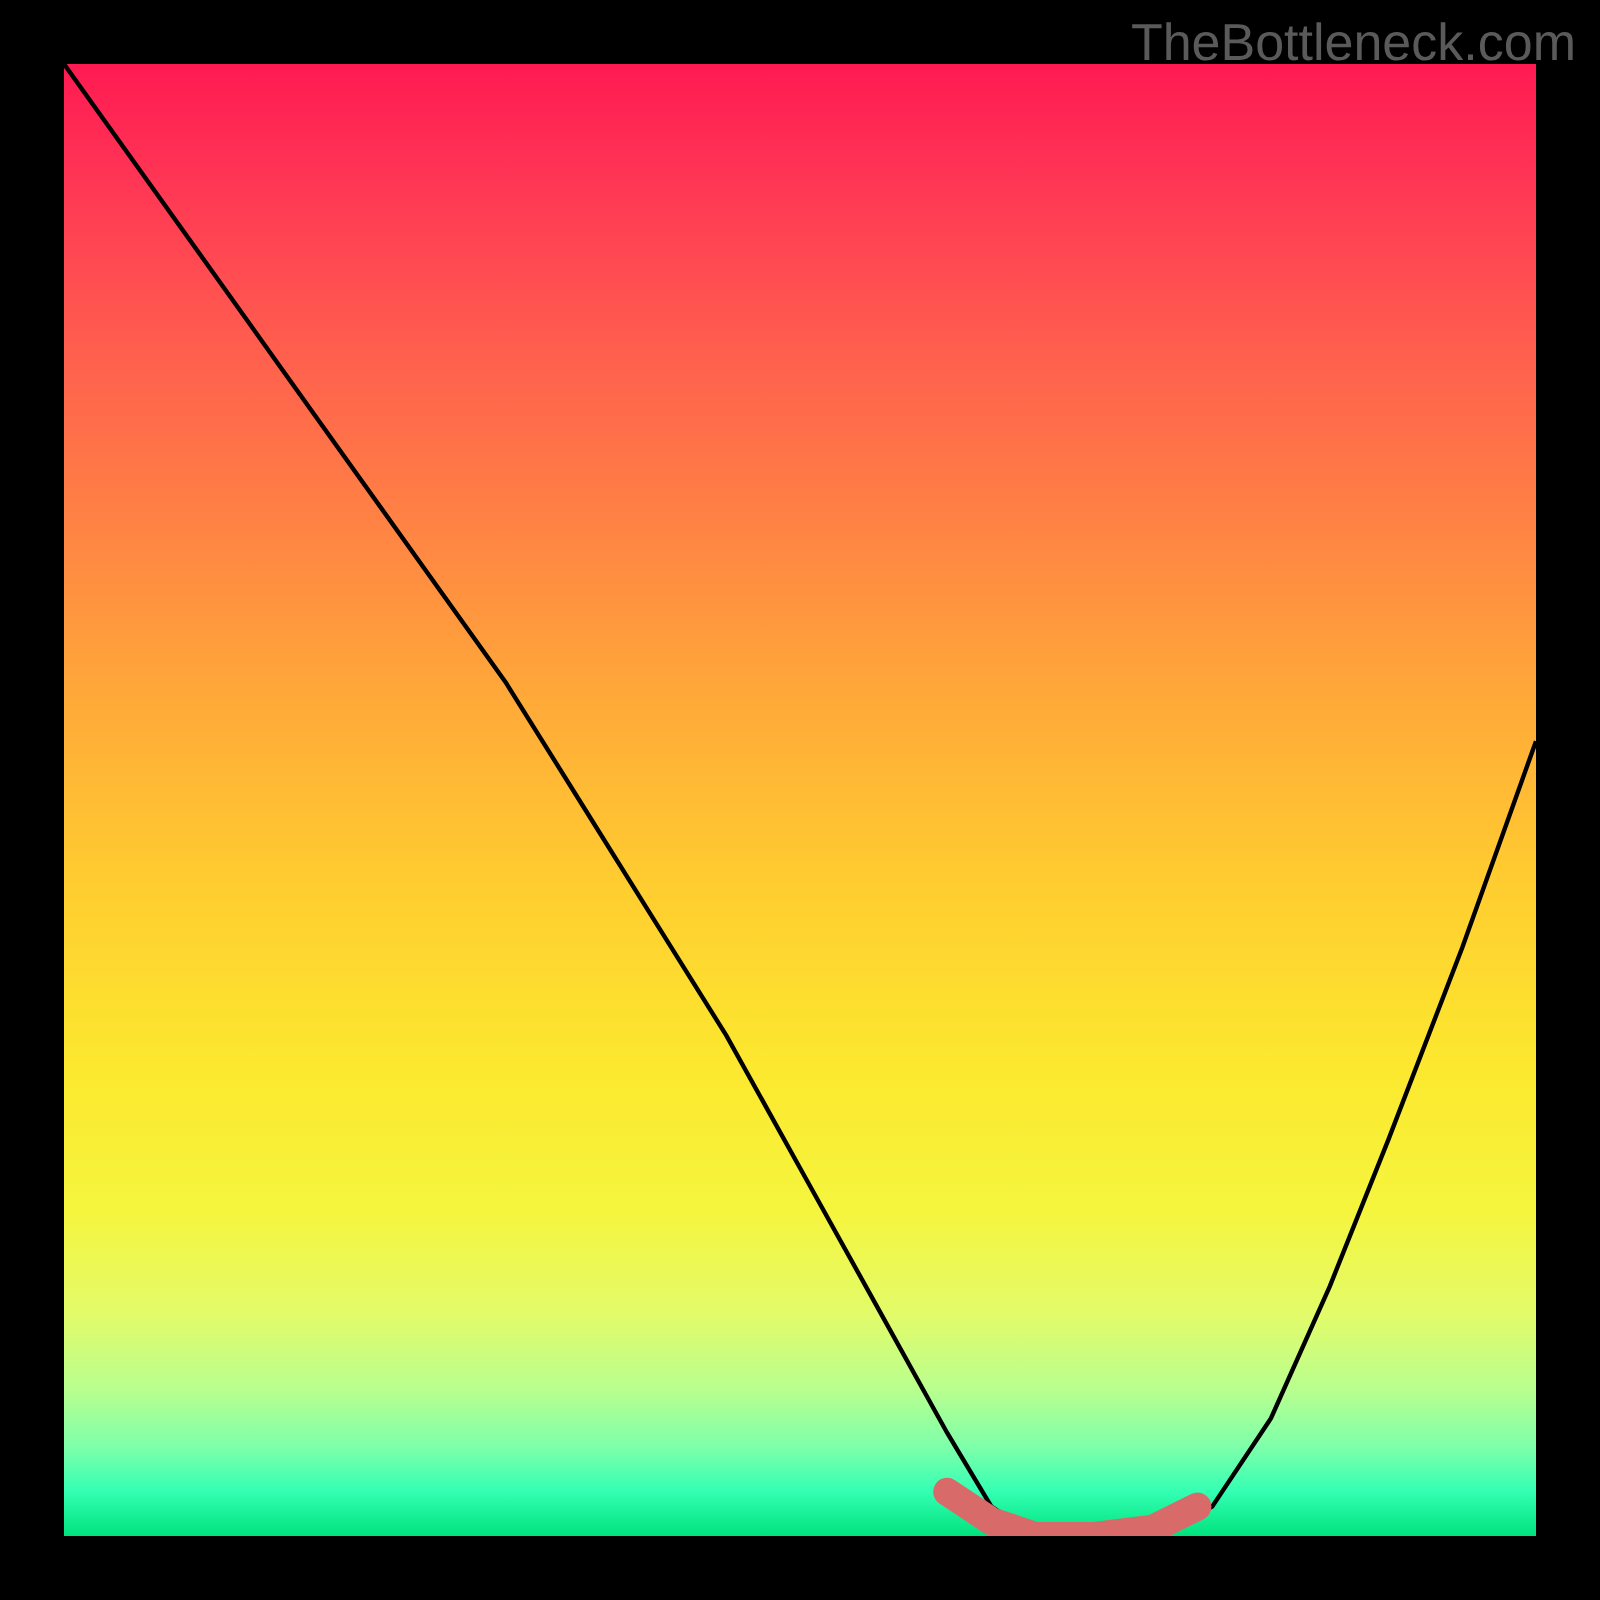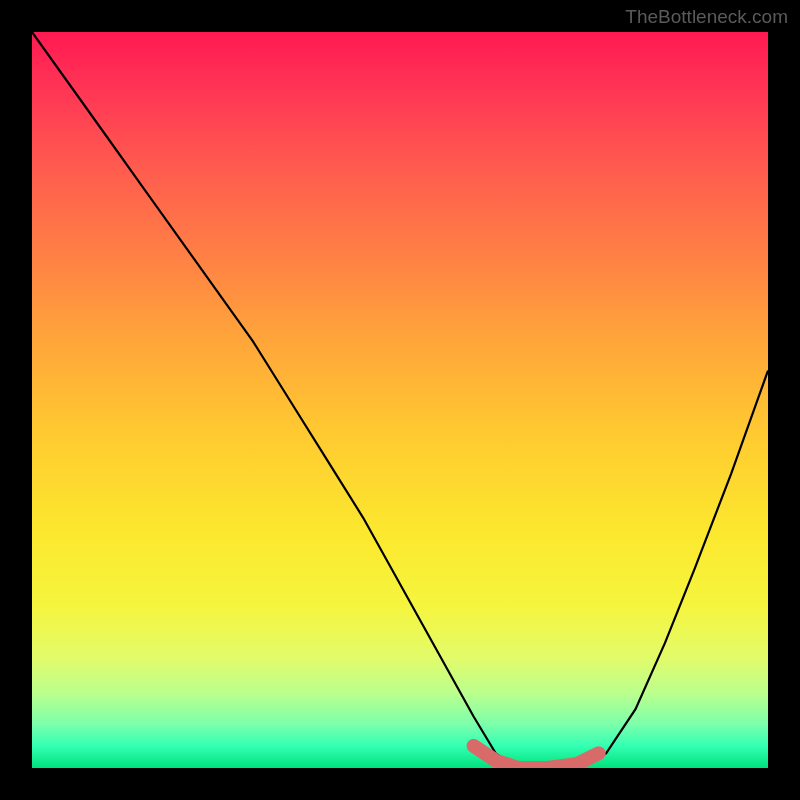--- a/index.html
+++ b/index.html
@@ -10,21 +10,21 @@
     height: 800px;
     overflow: hidden;
     position: relative;
     font-family: Arial, sans-serif;
   }
   .watermark {
     position: absolute;
     top: 6px;
     right: 12px;
     color: #5a5a5a;
-    font-size: 19px;
+    font-size: 26px;
     font-weight: 500;
     z-index: 10;
   }
   .plot-area {
     position: absolute;
     left: 32px;
     top: 32px;
     width: 736px;
     height: 736px;
     overflow: hidden;

